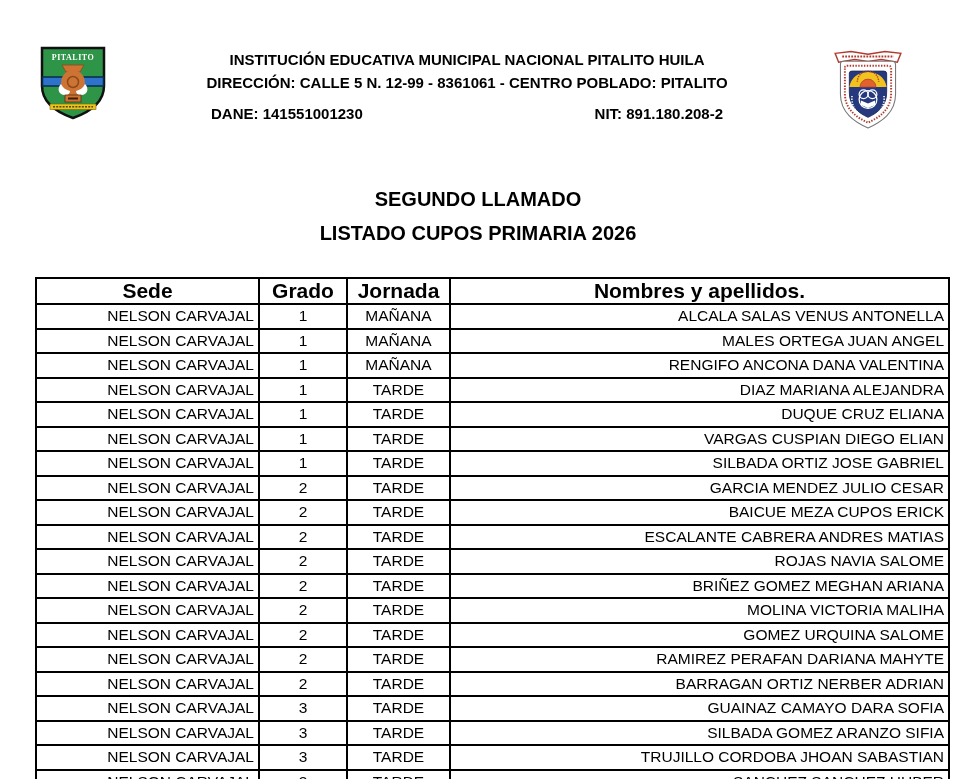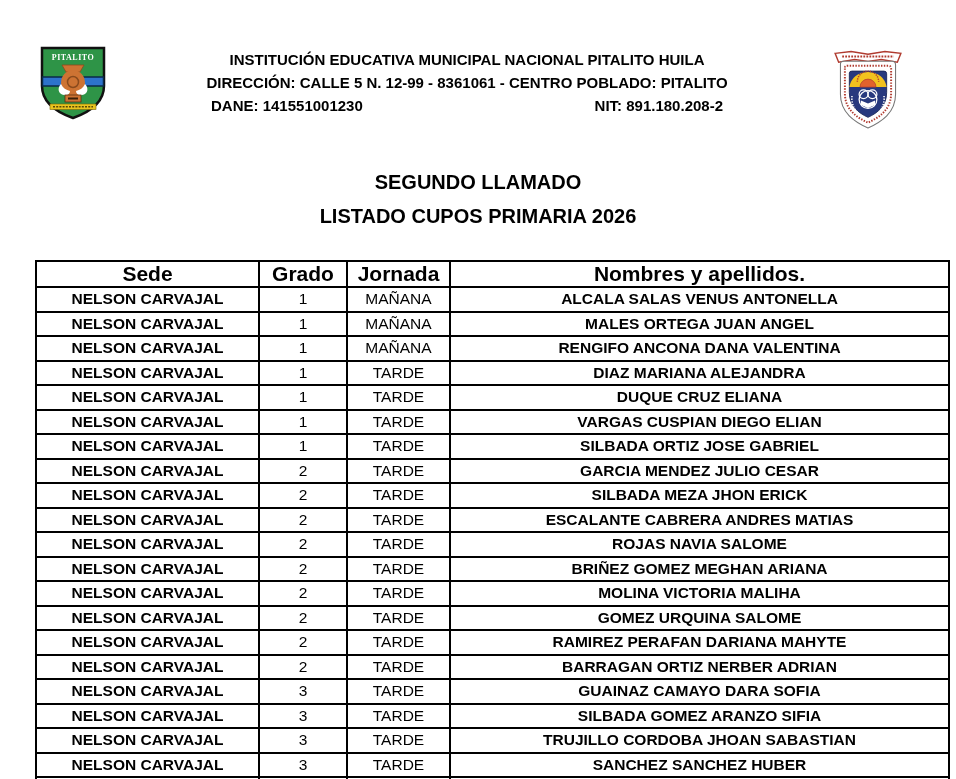--- a/index.html
+++ b/index.html
@@ -15,33 +15,33 @@
   *{margin:0;padding:0;box-sizing:border-box;}
   html,body{width:956px;height:779px;overflow:hidden;background:var(--paper);
     font-family:"Liberation Sans", sans-serif;color:var(--ink);}
   .page{width:956px;height:779px;position:relative;}
 
   
   .header{display:flex;align-items:flex-start;padding-top:46px;}
   .logo-left{width:66px;height:74px;margin-left:40px;flex:0 0 auto;}
   .logo-right{width:80px;height:92px;margin-right:48px;flex:0 0 auto;}
   .header-text{flex:1;text-align:center;font-weight:bold;font-size:15px;line-height:23px;padding-top:2px;}
-  .dane-nit{display:flex;justify-content:space-between;width:512px;margin:0 auto;}
+  .dane-nit{display:flex;justify-content:space-between;width:512px;margin:8px auto;}
 
   
-  .title-block{text-align:center;font-weight:bold;font-size:20px;line-height:34px;margin-top:27px;}
+  .title-block{text-align:center;font-weight:bold;font-size:20px;line-height:34px;margin-top:44px;}
 
   
   .table-wrap{margin:27px 0 0 35px;}
   table{border-collapse:collapse;table-layout:fixed;width:913px;}
   col.c0{width:223px;} col.c1{width:88px;} col.c2{width:103px;} col.c3{width:499px;}
   th,td{border:2px solid #000;height:24.5px;padding:0 4px;font-size:15.5px;
     overflow:hidden;white-space:nowrap;vertical-align:middle;}
   th{font-weight:bold;text-align:center;font-size:21px;}
-  td.c0,td.c3{text-align:center;font-weight:bold;}
+  td.c0,td.c3{text-align:right;}
   td.c1,td.c2{text-align:center;}
 </style>
 </head>
 <body>
 
 <div class="page">
 
   <div class="header">
 
     <svg class="logo-left" viewBox="0 0 66 74">
@@ -153,21 +153,21 @@
           <tr>
             <td class="c0">NELSON CARVAJAL</td>
             <td class="c1">2</td>
             <td class="c2">TARDE</td>
             <td class="c3">GARCIA MENDEZ JULIO CESAR</td>
           </tr>
           <tr>
             <td class="c0">NELSON CARVAJAL</td>
             <td class="c1">2</td>
             <td class="c2">TARDE</td>
-            <td class="c3">SILBADA MEZA JHON ERICK</td>
+            <td class="c3">BAICUE MEZA CUPOS ERICK</td>
           </tr>
           <tr>
             <td class="c0">NELSON CARVAJAL</td>
             <td class="c1">2</td>
             <td class="c2">TARDE</td>
             <td class="c3">ESCALANTE CABRERA ANDRES MATIAS</td>
           </tr>
           <tr>
             <td class="c0">NELSON CARVAJAL</td>
             <td class="c1">2</td>

